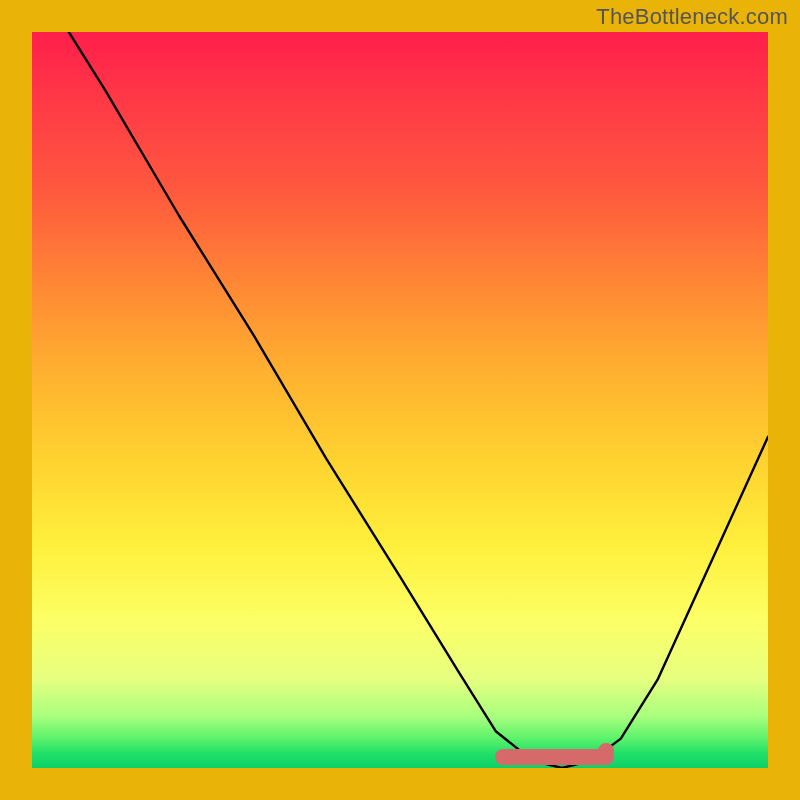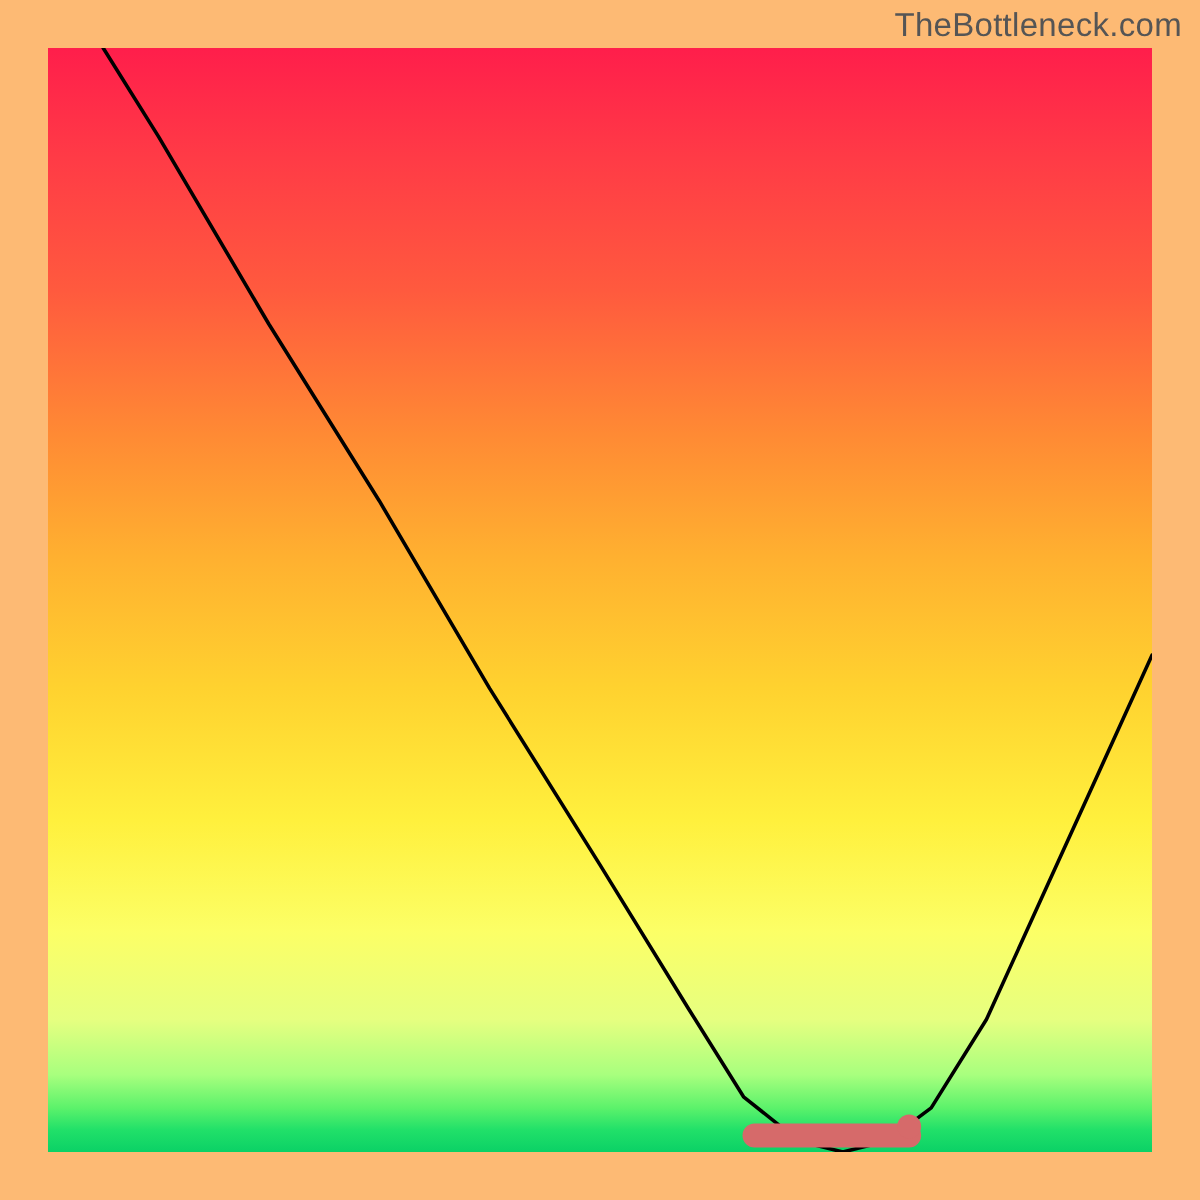--- a/index.html
+++ b/index.html
@@ -10,21 +10,21 @@
     background: #000;
     overflow: hidden;
     font-family: Arial, Helvetica, sans-serif;
   }
   .frame {
     position: absolute;
     left: 0;
     top: 0;
     width: 800px;
     height: 800px;
-    background: #fdba74;
+    background: #eab308;
   }
   .plot-area {
     position: absolute;
     left: 32px;
     top: 32px;
     width: 736px;
     height: 736px;
     
     background: linear-gradient(to bottom,
       #ff1e4b 0%,

